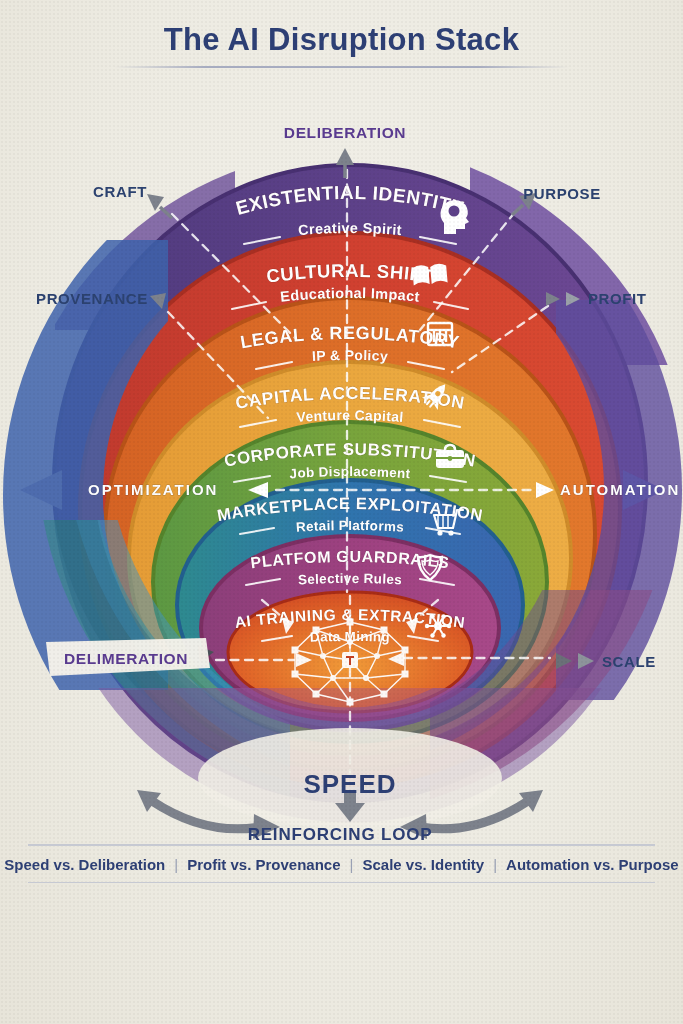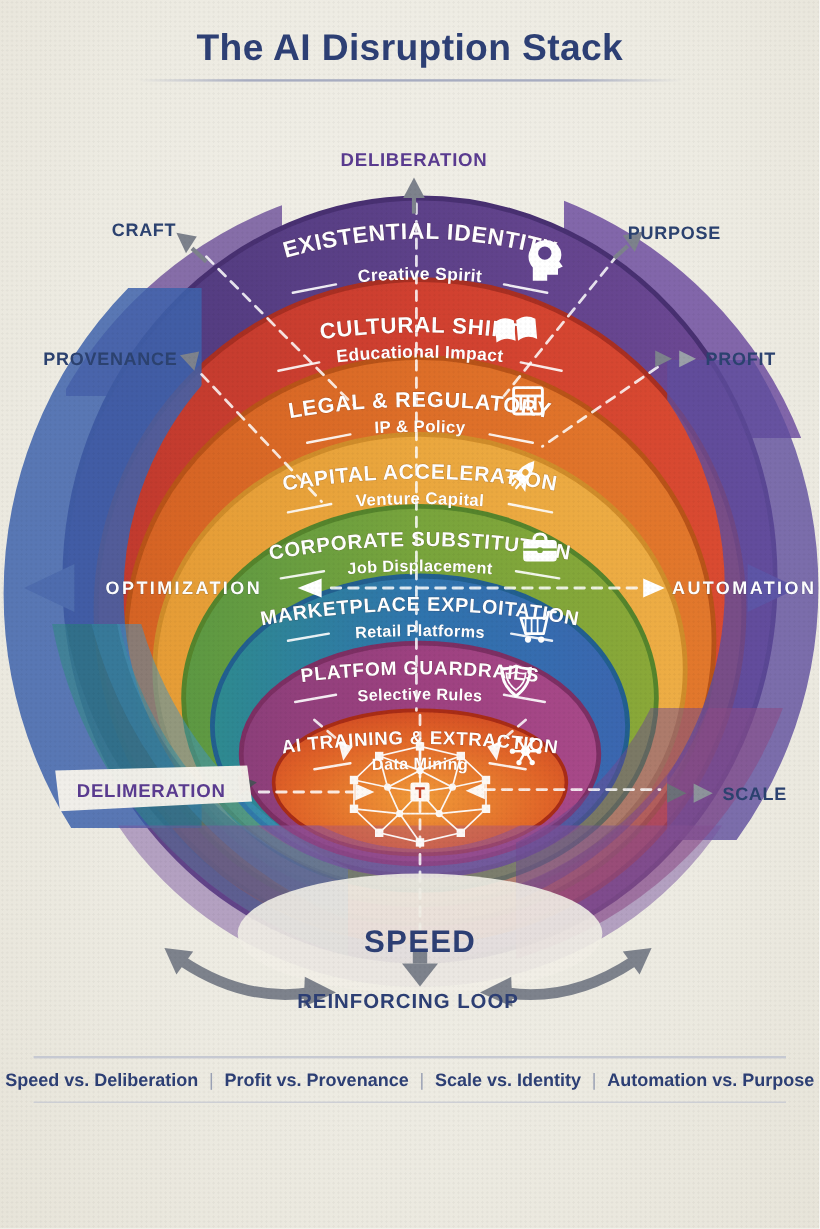--- a/index.html
+++ b/index.html
@@ -24,21 +24,21 @@
   .subtitle{font-size:16.5px;font-weight:bold;color:#2d3f74;}
   svg text{font-family:"Liberation Sans", sans-serif;}
   .ring-title{fill:#ffffff;font-weight:bold;letter-spacing:.6px;paint-order:stroke;stroke:rgba(70,25,15,.22);stroke-width:.9px;}
   .ring-sub{fill:#ffffff;font-weight:bold;letter-spacing:.3px;paint-order:stroke;stroke:rgba(70,25,15,.18);stroke-width:.6px;}
   .axis-navy{fill:#2c4270;font-weight:bold;font-size:15px;letter-spacing:.6px;}
   .axis-purple{fill:#5a3b90;font-weight:bold;font-size:15.5px;letter-spacing:.6px;}
   .axis-white{fill:#ffffff;font-weight:bold;font-size:15px;letter-spacing:2px;paint-order:stroke;stroke:rgba(20,40,60,.25);stroke-width:.8px;}
   .dw{stroke:#ffffff;stroke-width:2.3;stroke-dasharray:8 6.5;fill:none;opacity:.85;stroke-linecap:round;}
   .subdash{stroke:#ffffff;stroke-width:2;stroke-linecap:round;opacity:.9;}
   .garrow{fill:#7d828c;}
-  .footer{position:absolute;top:880px;left:0;width:100%;z-index:5;}
+  .footer{position:absolute;top:844px;left:0;width:100%;z-index:5;}
   .footer .rule{height:1.5px;background:#c6c9d2;margin:0 28px;}
   .footer-text{
     text-align:center;padding:10px 0 9px 0;font-size:15px;font-weight:bold;color:#2d3f74;
   }
   .footer-text .sep{color:#99a0b4;font-weight:normal;padding:0 9px;}
 </style>
 </head>
 <body>
 
 <div class="canvas">

